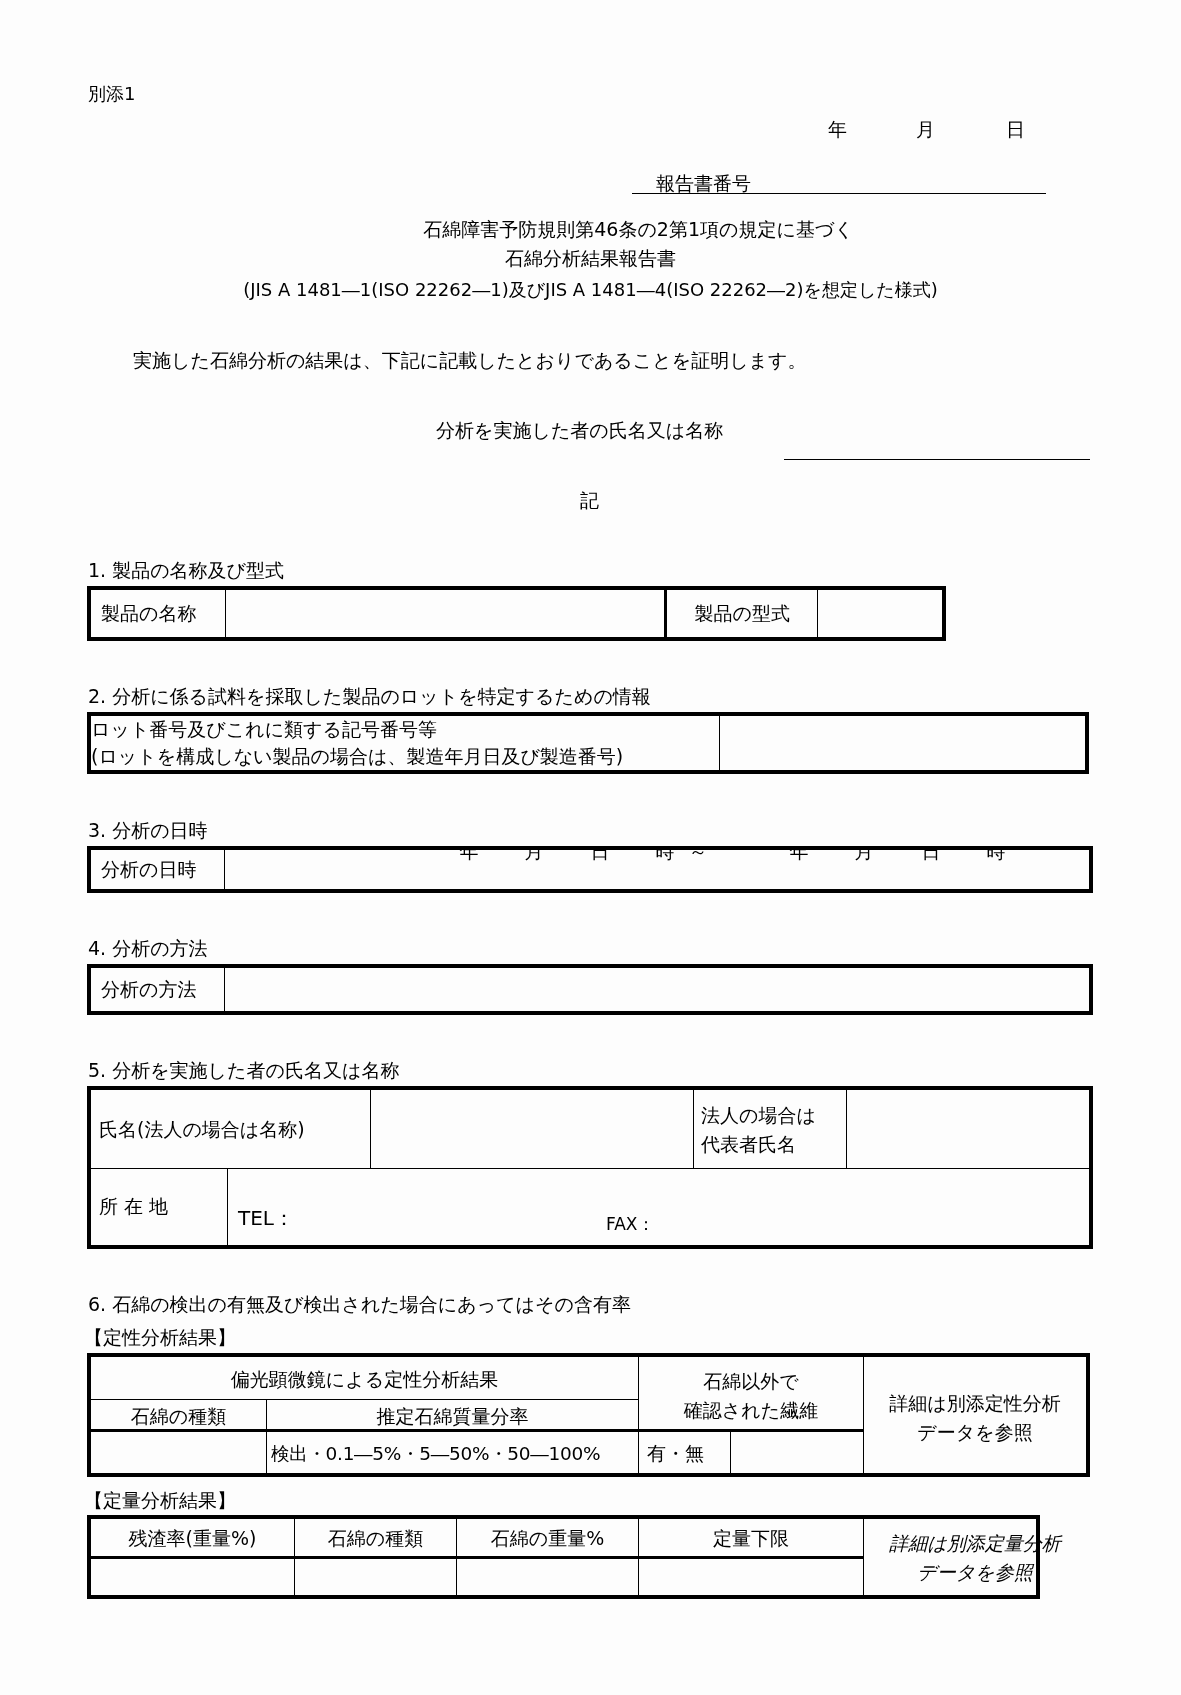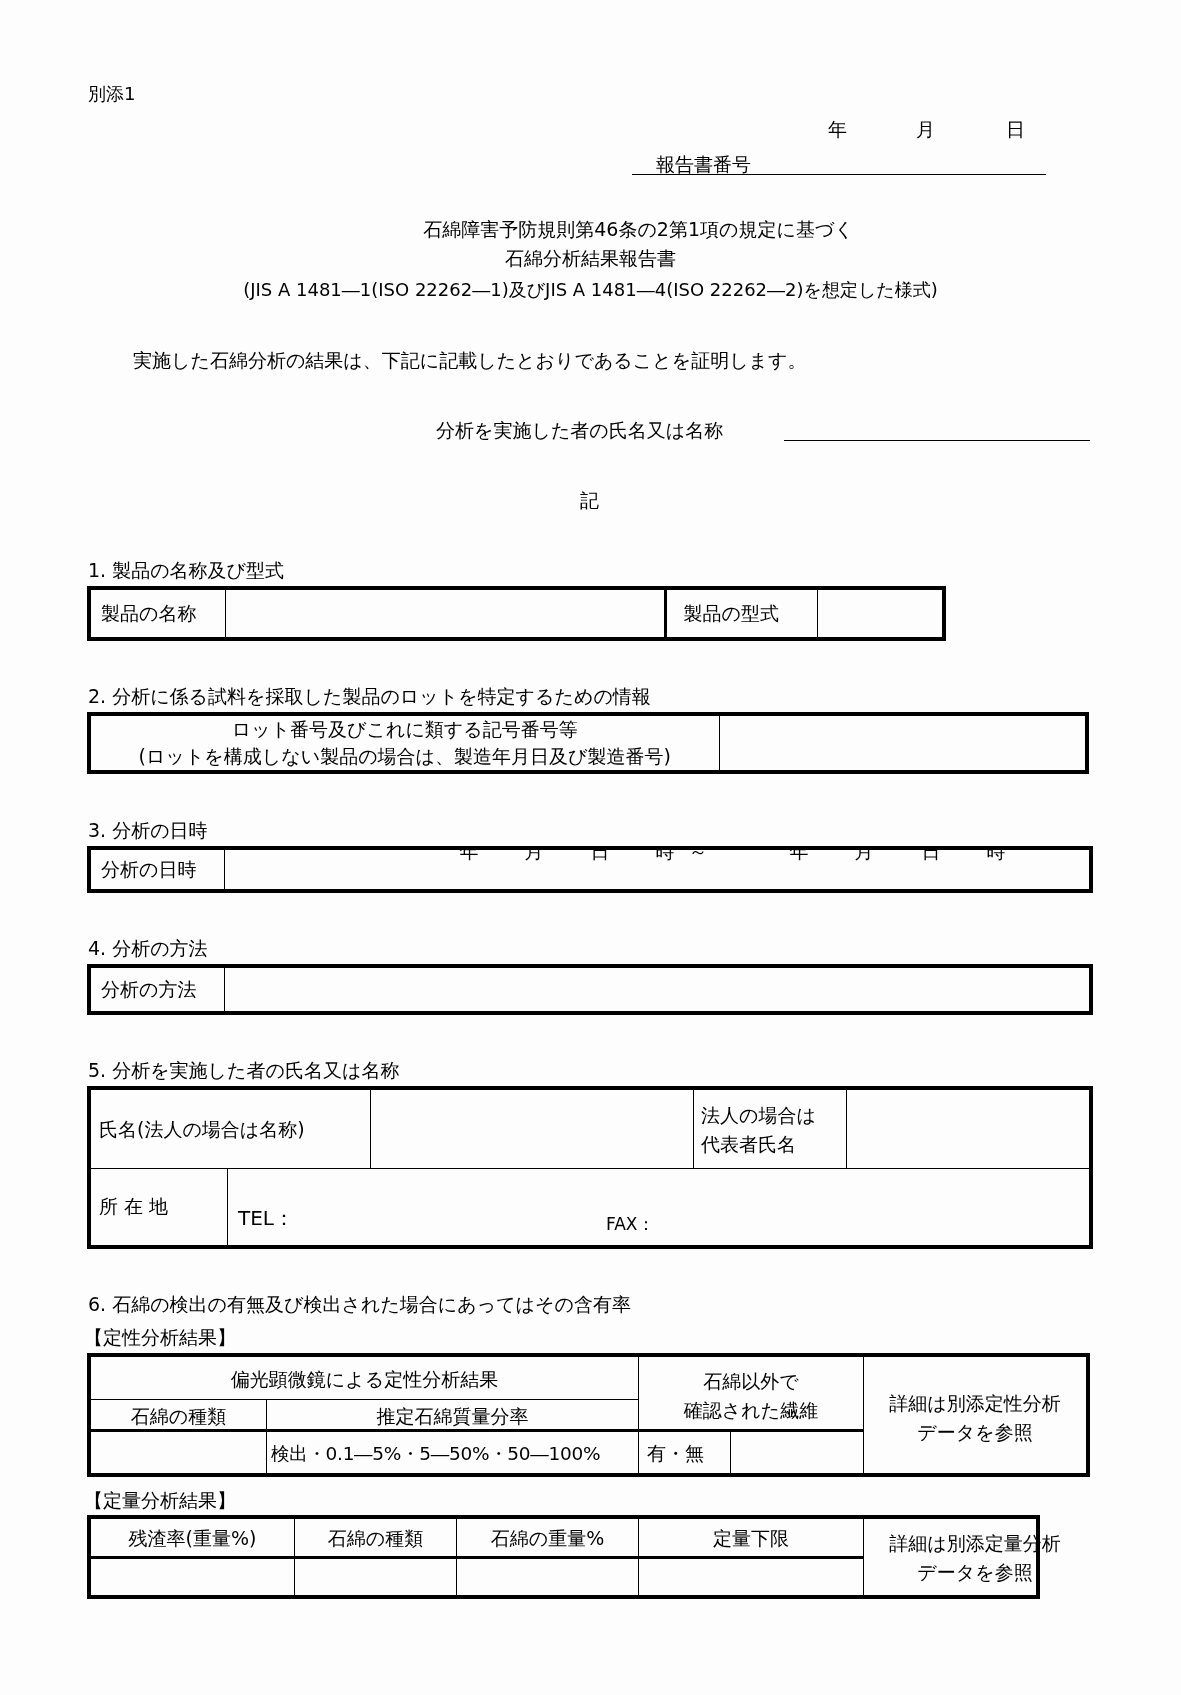--- a/index.html
+++ b/index.html
@@ -6,22 +6,22 @@
   body {
     width: 1181px; height: 1695px; position: relative; overflow: hidden;
     font-family: "DejaVu Sans", "Liberation Sans", sans-serif;
     color: #000; font-size: 19px;
   }
   .abs { position: absolute; white-space: nowrap; }
   .ctr { text-align: center; }
   table.frm { position: absolute; border-collapse: collapse; border: 4px solid #000; table-layout: fixed; }
   table.frm td { border: 1px solid #000; padding: 0 10px; font-size: 19px; vertical-align: middle; overflow: hidden; white-space: nowrap; }
   .thickL { border-left: 3px solid #000 !important; }
-  .c { text-align: center; }
-  .uline { border-bottom: 1.5px solid #000; }
+  .c { text-align: left; }
+  .uline { border-bottom: 1.5px solid #000; margin-top: 19px; }
 </style>
 </head>
 <body>
 
 <div class="abs" style="left:88px; top:82px; font-size:18px;">別添1</div>
 
 <div class="abs" style="left:828px; top:117px;">年</div>
 <div class="abs" style="left:916px; top:117px;">月</div>
 <div class="abs" style="left:1006px; top:117px;">日</div>
 
@@ -45,21 +45,21 @@
   <colgroup>
       <col style="width:136px">
       <col style="width:440px">
       <col style="width:152px">
       <col>
     </colgroup>
   <tbody>
       <tr>
     <td>製品の名称</td>
     <td></td>
-    <td class="thickL" style="padding-left:17px">製品の型式</td>
+    <td class="thickL" style="padding-left:28px">製品の型式</td>
     <td></td>
   </tr>
 </tbody>
   </table>
 
 <div class="abs" style="left:88px; top:684px;">2. 分析に係る試料を採取した製品のロットを特定するための情報</div>
 <table class="frm" style="left:87px; top:712px; width:1002px; height:62px;">
   <colgroup>
       <col style="width:630px">
       <col>
@@ -172,21 +172,21 @@
   <div class="abs" style="left:0; top:37px; width:772px; border-top:3px solid #000;"></div>
   <div class="abs" style="left:203px; top:0; height:76px; border-left:1px solid #000;"></div>
   <div class="abs" style="left:365px; top:0; height:76px; border-left:1px solid #000;"></div>
   <div class="abs" style="left:547px; top:0; height:76px; border-left:1px solid #000;"></div>
   <div class="abs" style="left:772px; top:0; height:76px; border-left:1px solid #000;"></div>
 
   <div class="abs ctr" style="left:0; width:203px; top:7px;">残渣率(重量%)</div>
   <div class="abs ctr" style="left:204px; width:161px; top:7px;">石綿の種類</div>
   <div class="abs ctr" style="left:366px; width:181px; top:7px;">石綿の重量%</div>
   <div class="abs ctr" style="left:548px; width:224px; top:7px;">定量下限</div>
-  <div class="abs ctr" style="left:773px; width:222px; top:10px; line-height:29px;">
+  <div class="abs ctr" style="left:773px; width:222px; top:10px; line-height:29px;font-style:italic;">
     <div>詳細は別添定量分析</div>
     <div>データを参照</div>
   </div>
 
   <div class="abs" style="left:0; top:40px; width:203px; height:36px;"></div>
   <div class="abs" style="left:204px; top:40px; width:161px; height:36px;"></div>
   <div class="abs" style="left:366px; top:40px; width:181px; height:36px;"></div>
   <div class="abs" style="left:548px; top:40px; width:224px; height:36px;"></div>
 </div>
 

